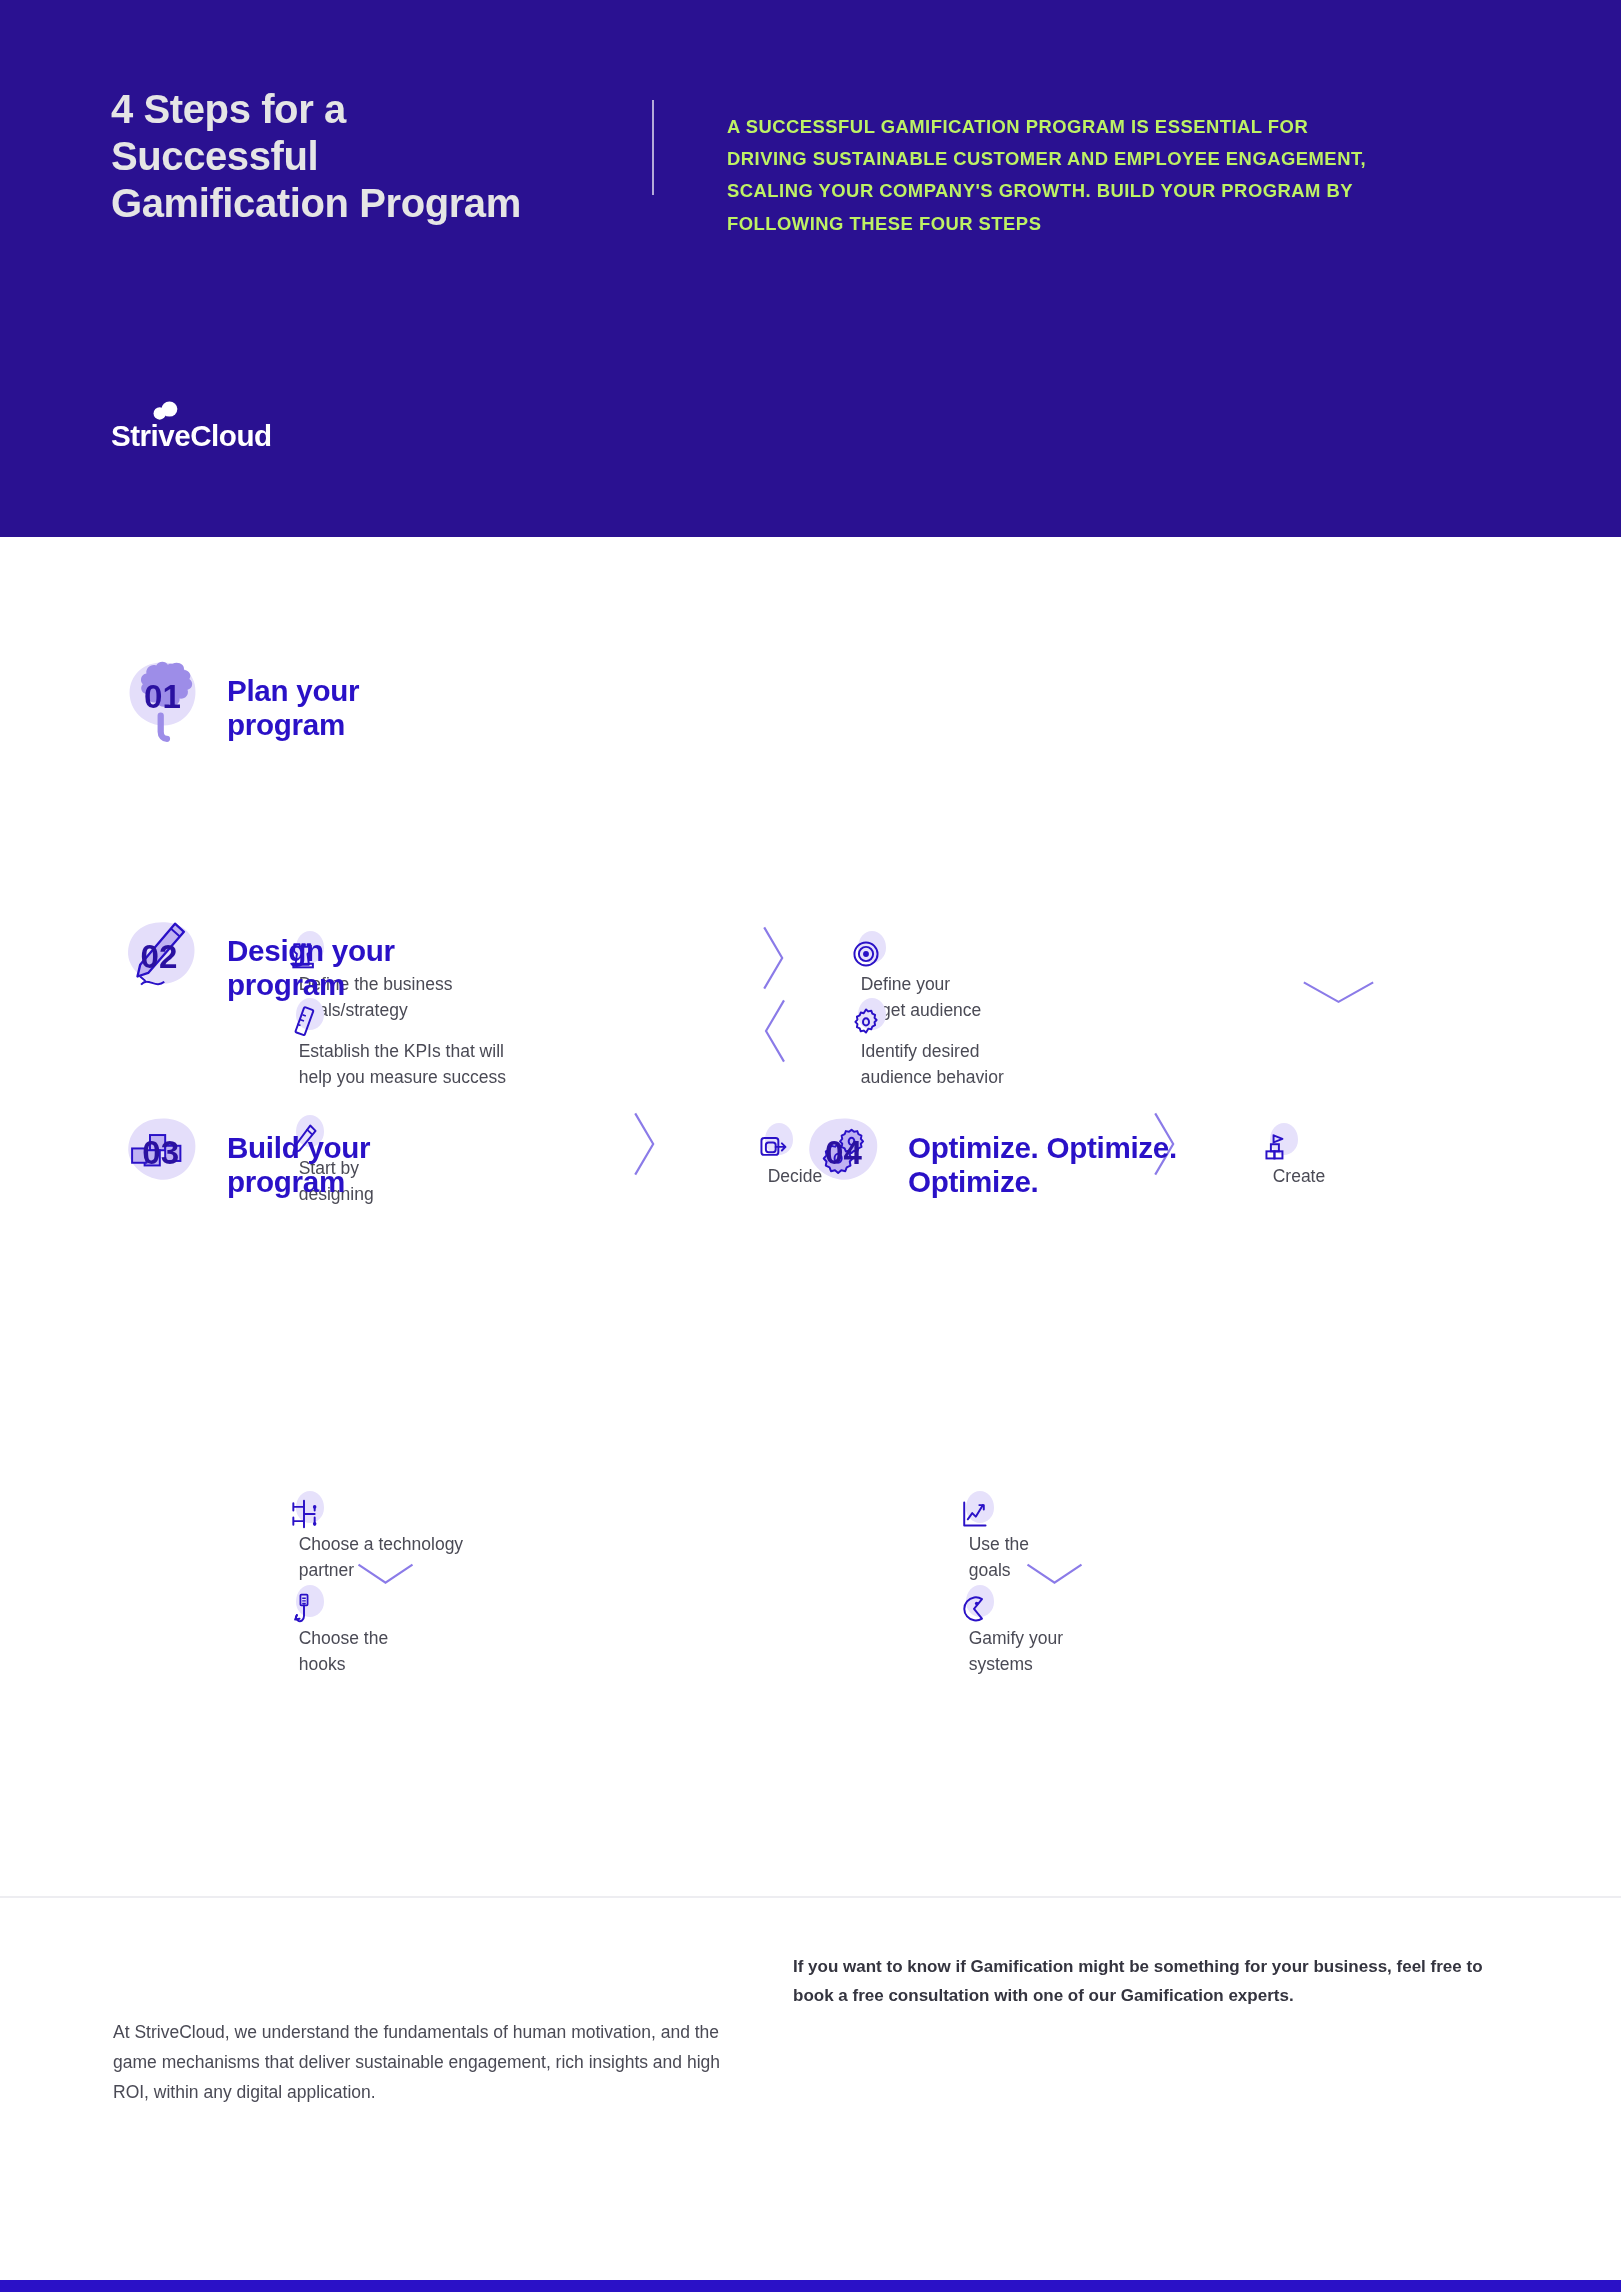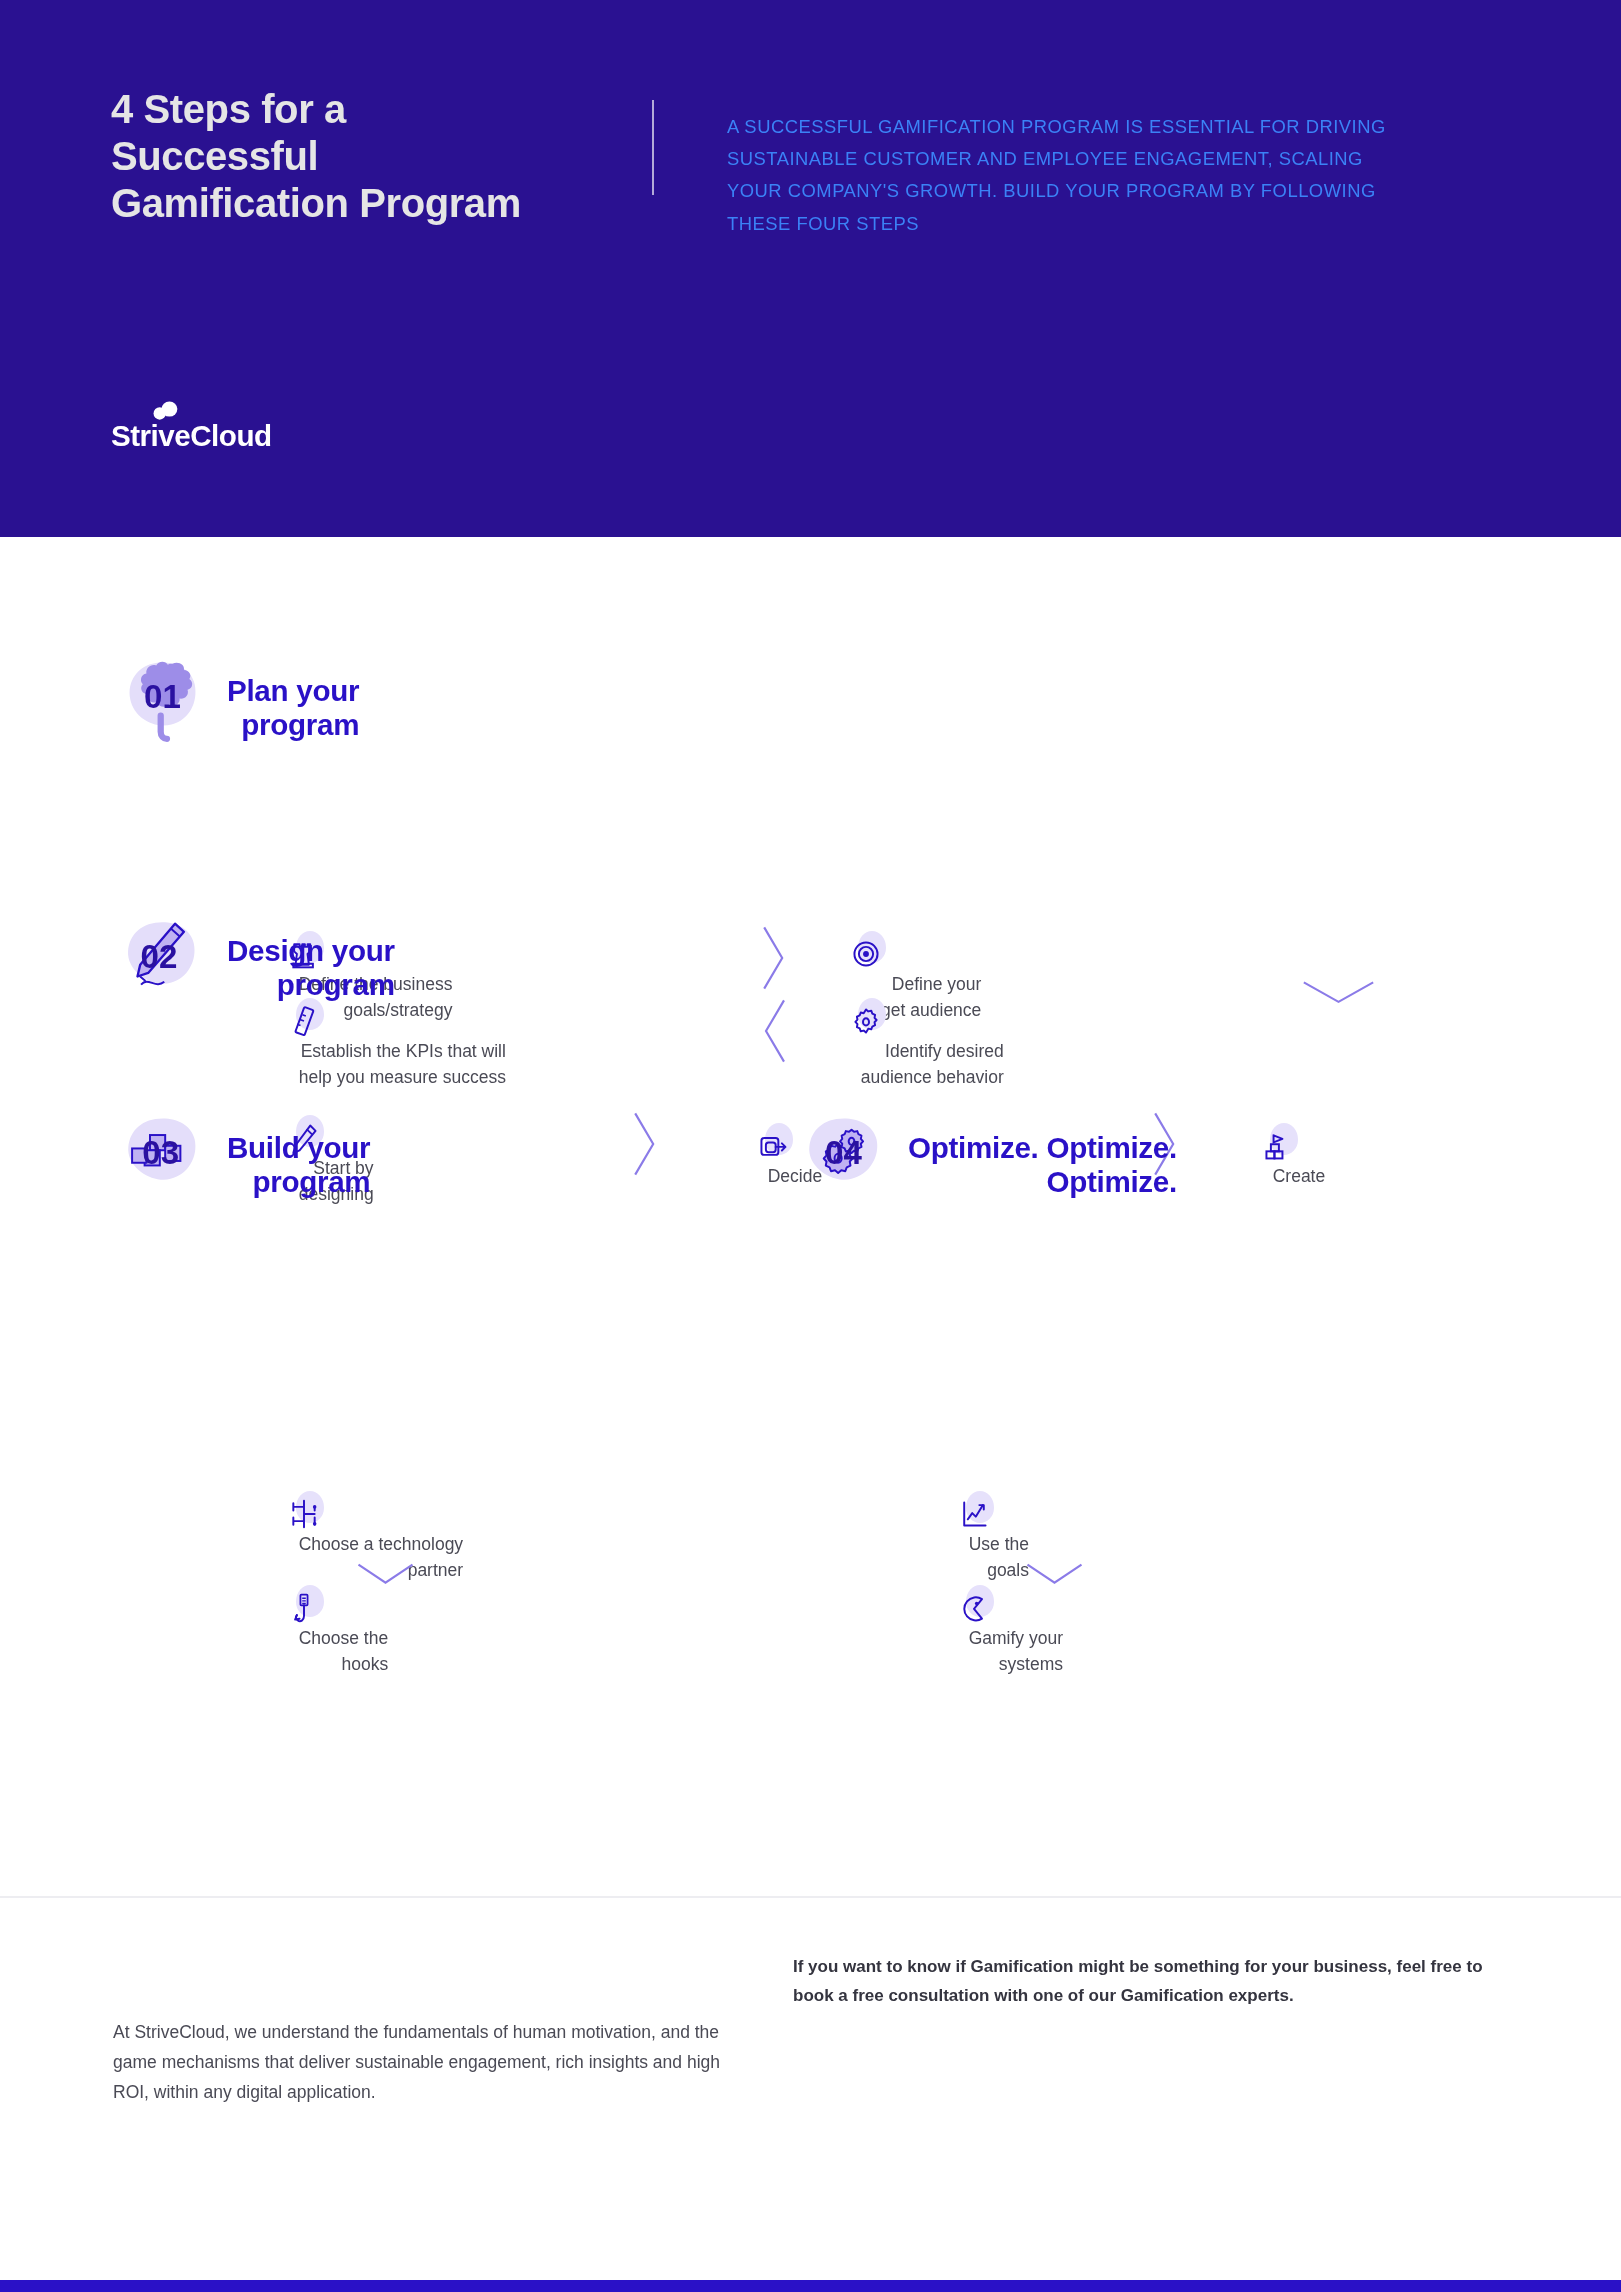--- a/index.html
+++ b/index.html
@@ -27,26 +27,26 @@
     letter-spacing: -0.4px;
   }
   .header-divider {
     position: absolute; left: 652px; top: 100px;
     width: 1.8px; height: 95px;
     background: rgba(255,255,255,0.65);
   }
   .header-intro {
     position: absolute; left: 727px; top: 111px;
     width: 663px;
-    color: #3b82f6;
+    color: #bef264;
     font-size: 18.4px;
     line-height: 1.75;
     letter-spacing: 0.5px;
     text-transform: uppercase;
-    font-weight: 400;
+    font-weight: 700;
   }
   
   .logo {
     position: absolute; left: 111px; top: 419px;
     display: flex; align-items: flex-end;
   }
   .logo-wordmark {
     color: #ffffff;
     font-size: 29.6px;
     font-weight: bold;
@@ -54,21 +54,21 @@
     position: relative;
   }
   .logo-mark {
     position: absolute; left: 39px; top: -18px;
     width: 30px; height: 19.7px;
   }
 
   
   .steps { position: absolute; top: 537px; left: 0; width: 1622px; height: 1359px; }
 
-  .step { position: absolute; text-align: right; }
+  .step { position: absolute; }
   .step-head { position: relative; display: flex; align-items: flex-start; }
   .badge {
     position: relative;
     width: 93px; height: 93px;
     flex: 0 0 93px;
   }
   .badge svg { display: block; width: 93px; height: 93px; }
   .step-title {
     color: #2A11C7;
     font-size: 29.6px;

